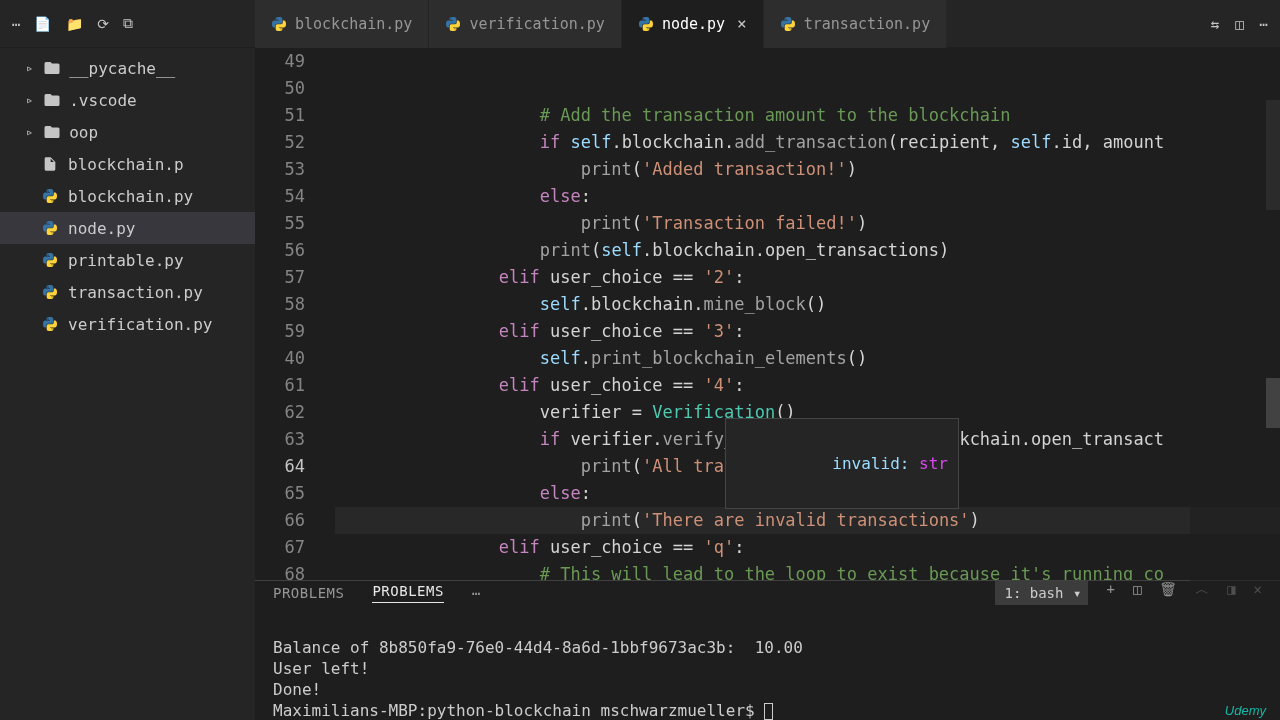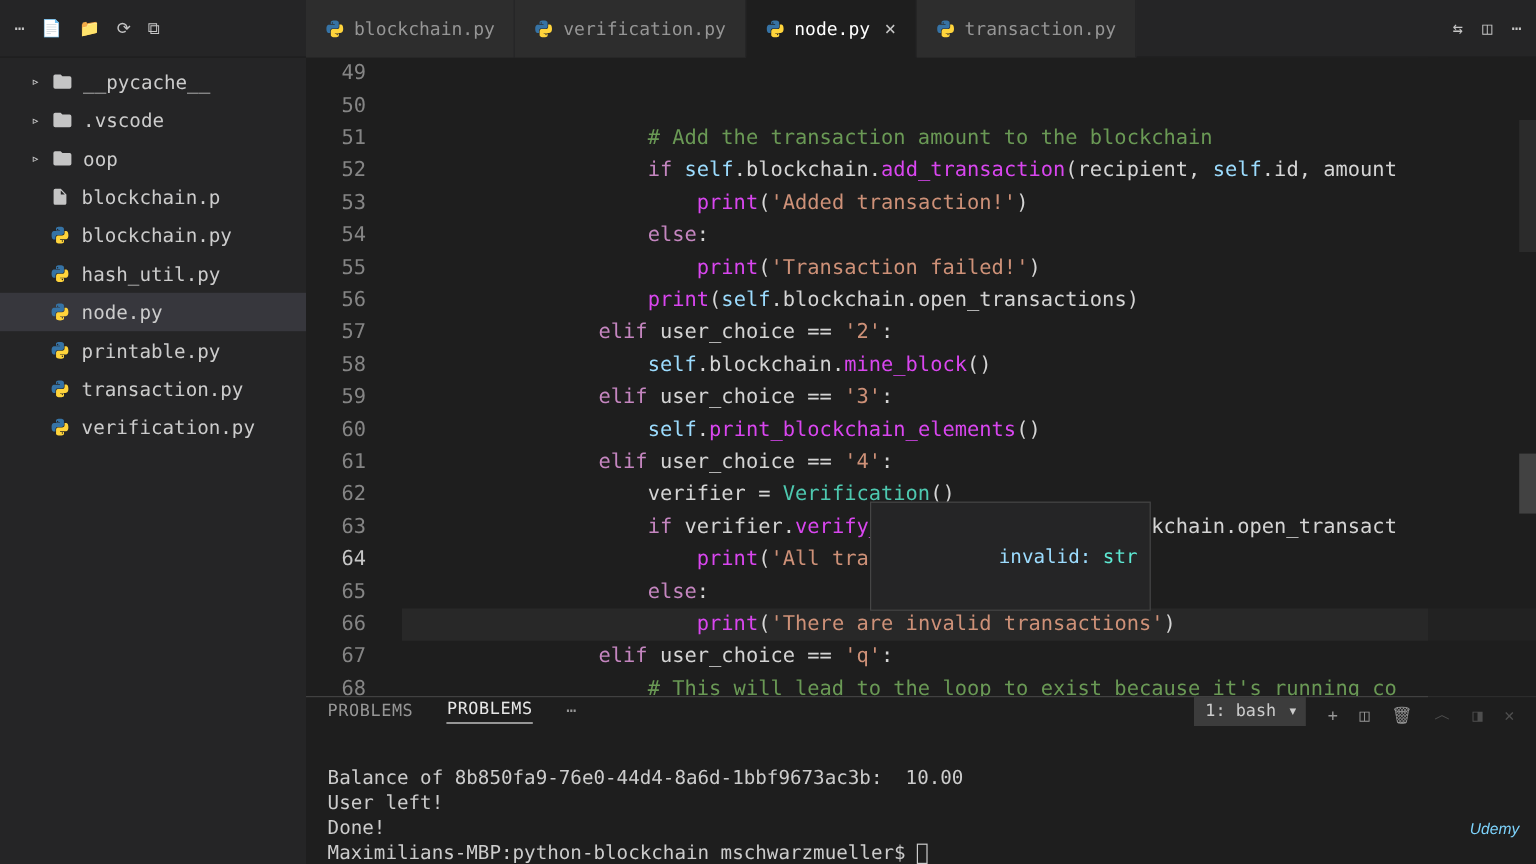--- a/index.html
+++ b/index.html
@@ -115,35 +115,35 @@
   .gutter .active-line { color: #c6c6c6; }
   .code {
     flex: 1;
     white-space: pre;
     position: relative;
     padding-left: 10px;
   }
   .code-line { height: 27px; }
   .code-line.hl { background: #282828; }
   .kw { color: #c586c0; }
-  .fn { color: #d946ef; }
+  .fn { color: #a3a3a3; }
   .self { color: #9cdcfe; }
   .str { color: #ce9178; }
   .cmt { color: #6a9955; }
   .cls { color: #4ec9b0; }
   .op { color: #d4d4d4; }
   .tooltip {
     position: absolute;
     background: #252526;
     border: 1px solid #454545;
     padding: 4px 10px;
     color: #9cdcfe;
     font-size: 16px;
   }
-  .tooltip .type { color: #5eead4; }
+  .tooltip .type { color: #d946ef; }
   .minimap {
     position: absolute;
     right: 0;
     top: 0;
     width: 90px;
     height: 100%;
     background: #1e1e1e;
     opacity: 0.6;
   }
   .panel {
@@ -160,21 +160,21 @@
     padding: 0 18px;
     gap: 28px;
     color: #969696;
     font-size: 14px;
   }
   .panel-tabs .ptab { cursor: pointer; letter-spacing: 0.5px; }
   .panel-tabs .ptab.active { color: #e7e7e7; border-bottom: 1px solid #e7e7e7; padding-bottom: 3px;}
   .panel-right {
     margin-left: auto;
     display: flex;
-    align-items: flex-end;
+    align-items: flex-start;
     gap: 18px;
   }
   .term-select {
     background: #3c3c3c;
     border: 1px solid #3c3c3c;
     color: #cccccc;
     padding: 3px 24px 3px 8px;
     font-size: 14px;
     position: relative;
   }
@@ -194,22 +194,22 @@
   }
   .cursor-box {
     display: inline-block;
     width: 9px; height: 17px;
     border: 1px solid #cccccc;
     vertical-align: middle;
   }
   .watermark {
     position: absolute;
     right: 14px;
-    bottom: 22px;
-    color: #7dd3fc;
+    bottom: 2px;
+    color: #14b8a6;
     font-size: 13px;
     font-style: italic;
     font-family: sans-serif;
   }
   .chev-tree { color: #cccccc; font-size: 12px; margin-right: 2px;}
   .scroll-thumb {
     position: absolute;
     right: 0; top: 330px;
     width: 14px; height: 50px;
     background: #424242;
@@ -319,30 +319,20 @@
       <div class="tree-item">
         <span style="width:14px"></span>
         <span class="file-icon">
           <svg width="16" height="16" viewBox="0 0 32 32">
             <path fill="#3673a5" d="M15.8 2c-7 0-6.5 3-6.5 3v3.2h6.6v.9H6.6S2 8.6 2 15.9s4 7.1 4 7.1h2.4v-3.4s-.1-4 3.9-4h6.6s3.7.1 3.7-3.6V5.7S23.2 2 15.8 2zM12 5.1c.7 0 1.2.5 1.2 1.2S12.7 7.5 12 7.5s-1.2-.5-1.2-1.2S11.3 5.1 12 5.1z"></path>
             <path fill="#ffd43b" d="M16.2 30c7 0 6.5-3 6.5-3v-3.2h-6.6v-.9h9.3s4.6.5 4.6-6.8-4-7.1-4-7.1h-2.4v3.4s.1 4-3.9 4h-6.6s-3.7-.1-3.7 3.6v6.3S8.8 30 16.2 30zM20 26.9c-.7 0-1.2-.5-1.2-1.2s.5-1.2 1.2-1.2 1.2.5 1.2 1.2-.5 1.2-1.2 1.2z"></path>
           </svg>
         </span>
         <span>blockchain.py</span>
       </div>
-      <div class="tree-item">
-        <span style="width:14px"></span>
-        <span class="file-icon">
-          <svg width="16" height="16" viewBox="0 0 32 32">
-            <path fill="#3673a5" d="M15.8 2c-7 0-6.5 3-6.5 3v3.2h6.6v.9H6.6S2 8.6 2 15.9s4 7.1 4 7.1h2.4v-3.4s-.1-4 3.9-4h6.6s3.7.1 3.7-3.6V5.7S23.2 2 15.8 2zM12 5.1c.7 0 1.2.5 1.2 1.2S12.7 7.5 12 7.5s-1.2-.5-1.2-1.2S11.3 5.1 12 5.1z"></path>
-            <path fill="#ffd43b" d="M16.2 30c7 0 6.5-3 6.5-3v-3.2h-6.6v-.9h9.3s4.6.5 4.6-6.8-4-7.1-4-7.1h-2.4v3.4s.1 4-3.9 4h-6.6s-3.7-.1-3.7 3.6v6.3S8.8 30 16.2 30zM20 26.9c-.7 0-1.2-.5-1.2-1.2s.5-1.2 1.2-1.2 1.2.5 1.2 1.2-.5 1.2-1.2 1.2z"></path>
-          </svg>
-        </span>
-        <span>hash_util.py</span>
-      </div>
       <div class="tree-item active">
         <span style="width:14px"></span>
         <span class="file-icon">
           <svg width="16" height="16" viewBox="0 0 32 32">
             <path fill="#3673a5" d="M15.8 2c-7 0-6.5 3-6.5 3v3.2h6.6v.9H6.6S2 8.6 2 15.9s4 7.1 4 7.1h2.4v-3.4s-.1-4 3.9-4h6.6s3.7.1 3.7-3.6V5.7S23.2 2 15.8 2zM12 5.1c.7 0 1.2.5 1.2 1.2S12.7 7.5 12 7.5s-1.2-.5-1.2-1.2S11.3 5.1 12 5.1z"></path>
             <path fill="#ffd43b" d="M16.2 30c7 0 6.5-3 6.5-3v-3.2h-6.6v-.9h9.3s4.6.5 4.6-6.8-4-7.1-4-7.1h-2.4v3.4s.1 4-3.9 4h-6.6s-3.7-.1-3.7 3.6v6.3S8.8 30 16.2 30zM20 26.9c-.7 0-1.2-.5-1.2-1.2s.5-1.2 1.2-1.2 1.2.5 1.2 1.2-.5 1.2-1.2 1.2z"></path>
           </svg>
         </span>
         <span>node.py</span>
       </div>
@@ -384,21 +374,21 @@
           <div>50</div>
           <div>51</div>
           <div>52</div>
           <div>53</div>
           <div>54</div>
           <div>55</div>
           <div>56</div>
           <div>57</div>
           <div>58</div>
           <div>59</div>
-          <div>60</div>
+          <div>40</div>
           <div>61</div>
           <div>62</div>
           <div>63</div>
           <div class="active-line">64</div>
           <div>65</div>
           <div>66</div>
           <div>67</div>
           <div>68</div>
         </div>
       <div class="code" id="code">

